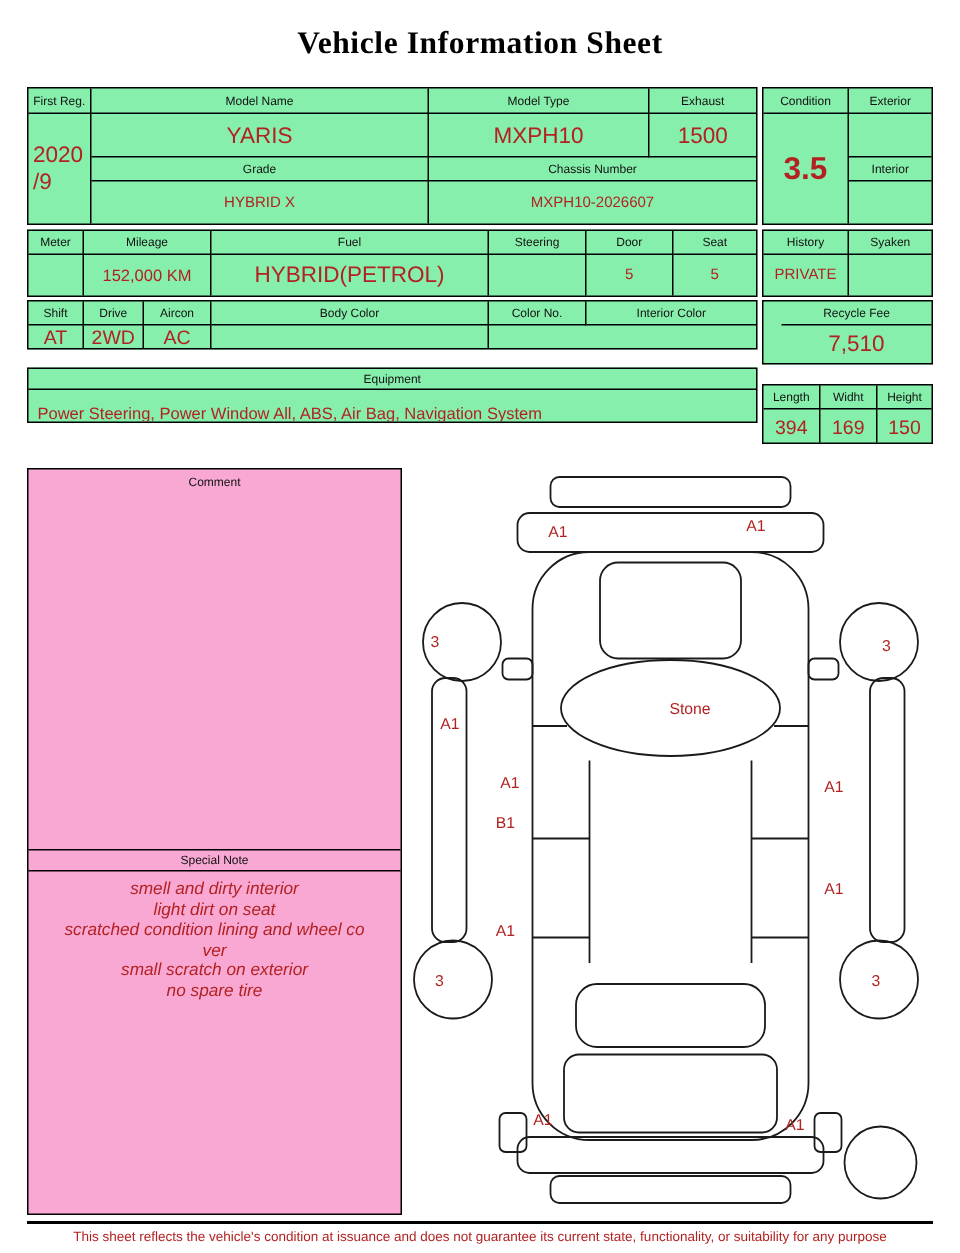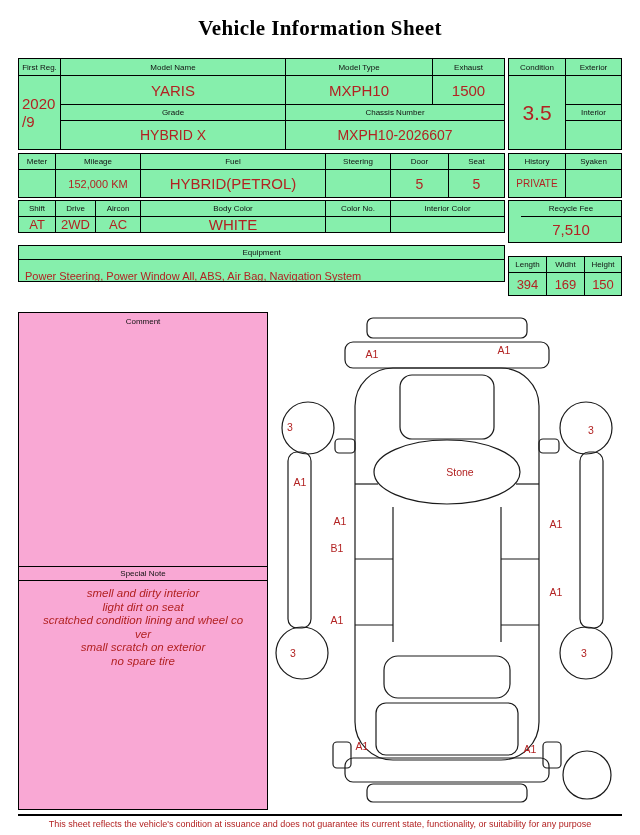--- a/index.html
+++ b/index.html
@@ -8,21 +8,21 @@
            font-family:"Liberation Sans", sans-serif; color:#000; overflow:hidden; }
   .title { position:absolute; top:16px; left:0; width:100%; text-align:center;
            font-family:"Liberation Serif", serif; font-size:21px; font-weight:700; letter-spacing:.4px; }
   .band { position:absolute; display:grid; border:1px solid #000; box-sizing:border-box; background:#86efac; }
   .cell { display:flex; align-items:center; justify-content:center; box-sizing:border-box;
           overflow:hidden; white-space:nowrap; }
   .br { border-right:1px solid #000; }
   .bb { border-bottom:1px solid #000; }
   .lbl { font-size:8px; color:#111; }
   .val { color:var(--accent); }
-  .v21{font-size:21px;} .v15{font-size:15px;} .v14{font-size:14px;} .v13{font-size:13px;}
+  .v21{font-size:21px;font-weight:bold;} .v15{font-size:15px;} .v14{font-size:10px;} .v13{font-size:13px;}
   .v11{font-size:11px;} .v10{font-size:10px;}
   .panel { position:absolute; border:1px solid #000; box-sizing:border-box; display:flex;
            flex-direction:column; background:#f9a8d4; }
   .notes { padding:6px 7px; font-size:11.5px; line-height:13.5px; text-align:center;font-style:italic; }
   .diagram { position:absolute; }
   .diagram svg .outline * { stroke:#1a1a1a; stroke-width:1.2; fill:none; }
   .mark { fill:var(--accent); stroke:none; font-size:10.5px; font-family:"Liberation Sans", sans-serif; }
   .footer-line { position:absolute; left:18px; top:814px; width:604px; border-top:2px solid #000; }
   .footer { position:absolute; top:819px; left:0; width:100%; text-align:center;
             color:var(--accent); font-size:9px; }
@@ -86,21 +86,20 @@
   <div class="band" style="left:18px;top:200px;width:487px;height:33px;grid-template-columns:37px 40px 45px 185px 65px 1fr;grid-template-rows:16px 1fr;">
     <div class="cell lbl br bb">Shift</div>
     <div class="cell lbl br bb">Drive</div>
     <div class="cell lbl br bb">Aircon</div>
     <div class="cell lbl br bb">Body Color</div>
     <div class="cell lbl br bb">Color No.</div>
     <div class="cell lbl bb">Interior Color</div>
     <div class="cell val v13 br">AT</div>
     <div class="cell val v13 br">2WD</div>
     <div class="cell val v13 br">AC</div>
-    <div class="cell val v15 br">WHITE</div>
     <div class="cell val v13 br"></div>
     <div class="cell val v13"></div>
   </div>
 
   <div class="band" style="left:508px;top:200px;width:114px;height:43px;grid-template-columns:1fr;grid-template-rows:16px 1fr;padding-left:12px;">
     <div class="cell lbl bb">Recycle Fee</div>
     <div class="cell val v15">7,510</div>
   </div>
 
   <div class="band" style="left:18px;top:245px;width:487px;height:37px;grid-template-columns:1fr;grid-template-rows:14px 1fr;gap:10px;">

